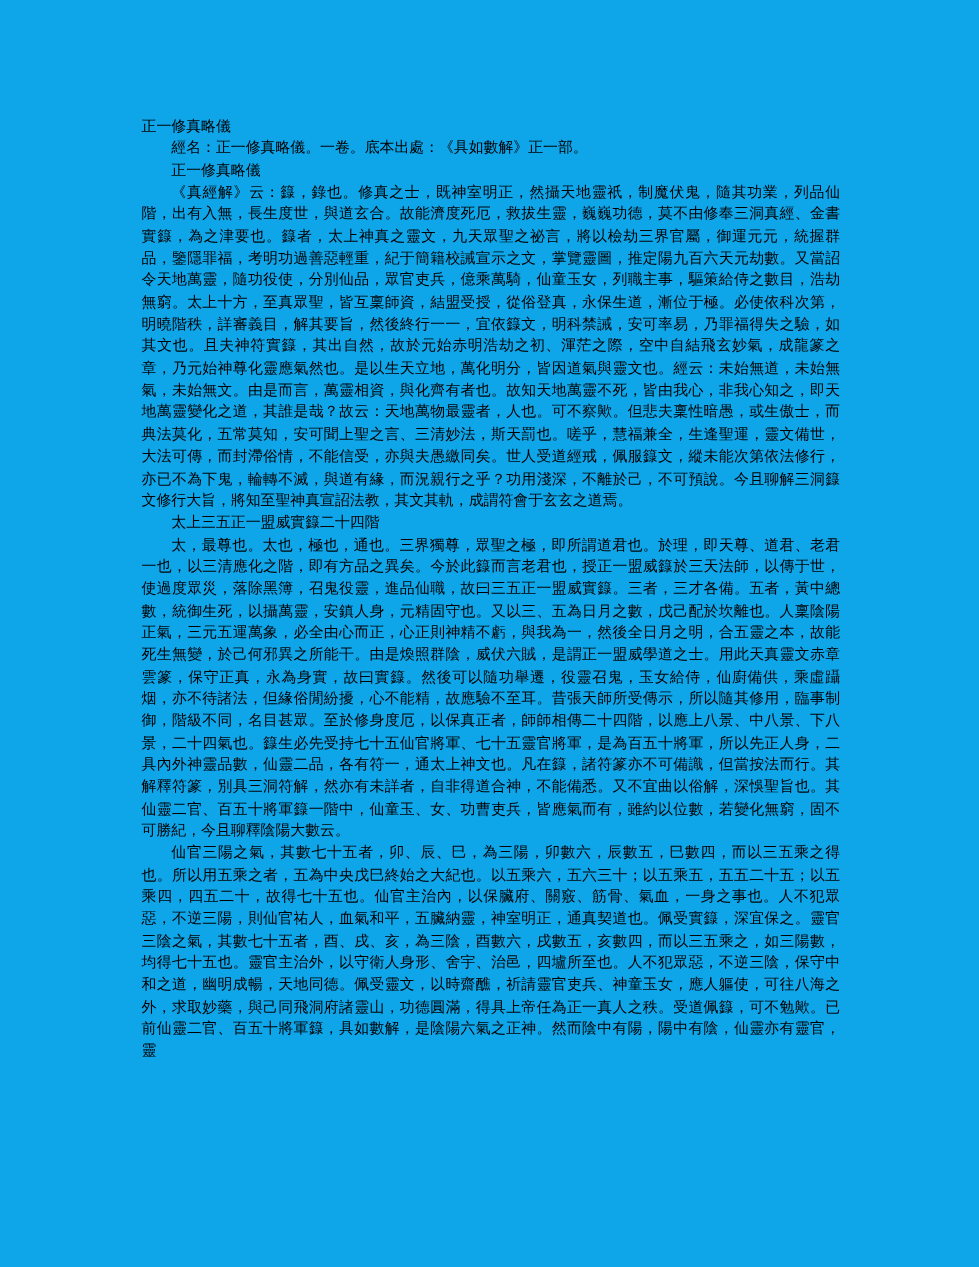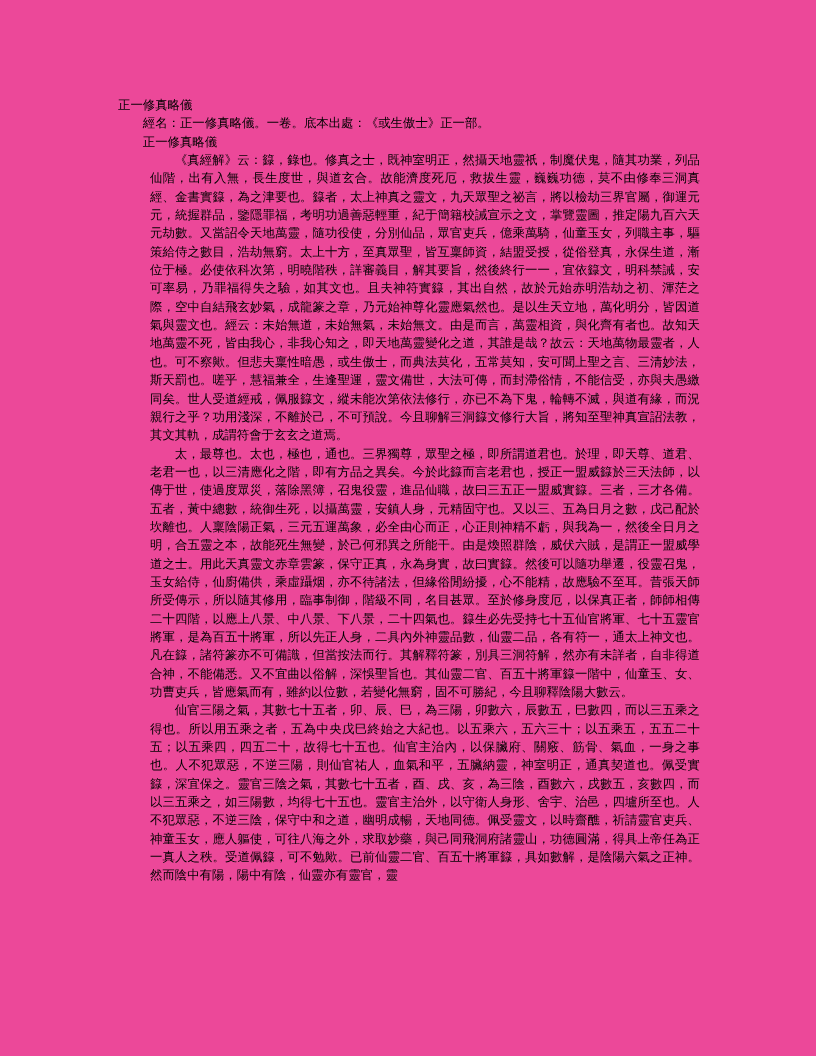--- a/index.html
+++ b/index.html
@@ -12,21 +12,21 @@
     width: 816px;
     height: 1056px;
     overflow: hidden;
     font-family: "DejaVu Serif", "Liberation Serif", serif;
     color: #000000;
   }
   .page {
     box-sizing: border-box;
     width: 816px;
     height: 1056px;
-    background: #ec4899;
+    background: #0ea5e9;
     padding: 96px 116px 0 118px;
     position: relative;
   }
   .doc-body {
     width: 582px;
     font-size: 12.4px;
     line-height: 18.35px;
     text-align: justify;
     text-justify: inter-character;
     letter-spacing: 0;
@@ -35,47 +35,47 @@
   }
   p.para {
     margin: 0;
     padding: 0;
     text-align: justify;
     text-justify: inter-character;
     word-break: break-all;
   }
   p.indent1 {
     text-indent: 24.8px;   
-    margin-left: 32px;
   }
   p.heading-line {
     text-indent: 24.8px;
     white-space: nowrap;
     text-align: left;
   }
   p.title-line {
     text-indent: 0;
     white-space: nowrap;
     text-align: left;
   }
 </style>
 </head>
 <body>
 
 <div class="page">
   <div class="doc-body">
 
     <p class="para title-line">正一修真略儀</p>
 
-    <p class="para heading-line">經名：正一修真略儀。一卷。底本出處：《或生傲士》正一部。</p>
+    <p class="para heading-line">經名：正一修真略儀。一卷。底本出處：《具如數解》正一部。</p>
 
     <p class="para heading-line">正一修真略儀</p>
 
     <p class="para indent1">《真經解》云：籙，錄也。修真之士，既神室明正，然攝天地靈祇，制魔伏鬼，隨其功業，列品仙階，出有入無，長生度世，與道玄合。故能濟度死厄，救拔生靈，巍巍功德，莫不由修奉三洞真經、金書實籙，為之津要也。籙者，太上神真之靈文，九天眾聖之祕言，將以檢劫三界官屬，御運元元，統握群品，鑒隱罪福，考明功過善惡輕重，紀于簡籍校誡宣示之文，掌覽靈圖，推定陽九百六天元劫數。又當詔令天地萬靈，隨功役使，分別仙品，眾官吏兵，億乘萬騎，仙童玉女，列職主事，驅策給侍之數目，浩劫無窮。太上十方，至真眾聖，皆互稟師資，結盟受授，從俗登真，永保生道，漸位于極。必使依科次第，明曉階秩，詳審義目，解其要旨，然後終行一一，宜依籙文，明科禁誡，安可率易，乃罪福得失之驗，如其文也。且夫神符實籙，其出自然，故於元始赤明浩劫之初、渾茫之際，空中自結飛玄妙氣，成龍篆之章，乃元始神尊化靈應氣然也。是以生天立地，萬化明分，皆因道氣與靈文也。經云：未始無道，未始無氣，未始無文。由是而言，萬靈相資，與化齊有者也。故知天地萬靈不死，皆由我心，非我心知之，即天地萬靈變化之道，其誰是哉？故云：天地萬物最靈者，人也。可不察歟。但悲夫稟性暗愚，或生傲士，而典法莫化，五常莫知，安可聞上聖之言、三清妙法，斯天罰也。嗟乎，慧福兼全，生逢聖運，靈文備世，大法可傳，而封滯俗情，不能信受，亦與夫愚繳同矣。世人受道經戒，佩服籙文，縱未能次第依法修行，亦已不為下鬼，輪轉不滅，與道有緣，而況親行之乎？功用淺深，不離於己，不可預說。今且聊解三洞籙文修行大旨，將知至聖神真宣詔法教，其文其軌，成謂符會于玄玄之道焉。</p>
 
+    <p class="para heading-line">太上三五正一盟威實籙二十四階</p>
 
     <p class="para indent1">太，最尊也。太也，極也，通也。三界獨尊，眾聖之極，即所謂道君也。於理，即天尊、道君、老君一也，以三清應化之階，即有方品之異矣。今於此籙而言老君也，授正一盟威籙於三天法師，以傳于世，使過度眾災，落除黑簿，召鬼役靈，進品仙職，故曰三五正一盟威實籙。三者，三才各備。五者，黃中總數，統御生死，以攝萬靈，安鎮人身，元精固守也。又以三、五為日月之數，戊己配於坎離也。人稟陰陽正氣，三元五運萬象，必全由心而正，心正則神精不虧，與我為一，然後全日月之明，合五靈之本，故能死生無變，於己何邪異之所能干。由是煥照群陰，威伏六賊，是謂正一盟威學道之士。用此天真靈文赤章雲篆，保守正真，永為身實，故曰實籙。然後可以隨功舉遷，役靈召鬼，玉女給侍，仙廚備供，乘虛躡烟，亦不待諸法，但緣俗閒紛擾，心不能精，故應驗不至耳。昔張天師所受傳示，所以隨其修用，臨事制御，階級不同，名目甚眾。至於修身度厄，以保真正者，師師相傳二十四階，以應上八景、中八景、下八景，二十四氣也。籙生必先受持七十五仙官將軍、七十五靈官將軍，是為百五十將軍，所以先正人身，二具內外神靈品數，仙靈二品，各有符一，通太上神文也。凡在籙，諸符篆亦不可備識，但當按法而行。其解釋符篆，別具三洞符解，然亦有未詳者，自非得道合神，不能備悉。又不宜曲以俗解，深悞聖旨也。其仙靈二官、百五十將軍籙一階中，仙童玉、女、功曹吏兵，皆應氣而有，雖約以位數，若變化無窮，固不可勝紀，今且聊釋陰陽大數云。</p>
 
 
     <p class="para indent1">仙官三陽之氣，其數七十五者，卯、辰、巳，為三陽，卯數六，辰數五，巳數四，而以三五乘之得也。所以用五乘之者，五為中央戊巳終始之大紀也。以五乘六，五六三十；以五乘五，五五二十五；以五乘四，四五二十，故得七十五也。仙官主治內，以保臟府、關竅、筋骨、氣血，一身之事也。人不犯眾惡，不逆三陽，則仙官祐人，血氣和平，五臟納靈，神室明正，通真契道也。佩受實籙，深宜保之。靈官三陰之氣，其數七十五者，酉、戌、亥，為三陰，酉數六，戌數五，亥數四，而以三五乘之，如三陽數，均得七十五也。靈官主治外，以守衛人身形、舍宇、治邑，四壚所至也。人不犯眾惡，不逆三陰，保守中和之道，幽明成暢，天地同德。佩受靈文，以時齋醮，祈請靈官吏兵、神童玉女，應人軀使，可往八海之外，求取妙藥，與己同飛洞府諸靈山，功德圓滿，得具上帝任為正一真人之秩。受道佩籙，可不勉歟。已前仙靈二官、百五十將軍籙，具如數解，是陰陽六氣之正神。然而陰中有陽，陽中有陰，仙靈亦有靈官，靈</p>
 
   </div>
 </div>
 
 </body></html>

